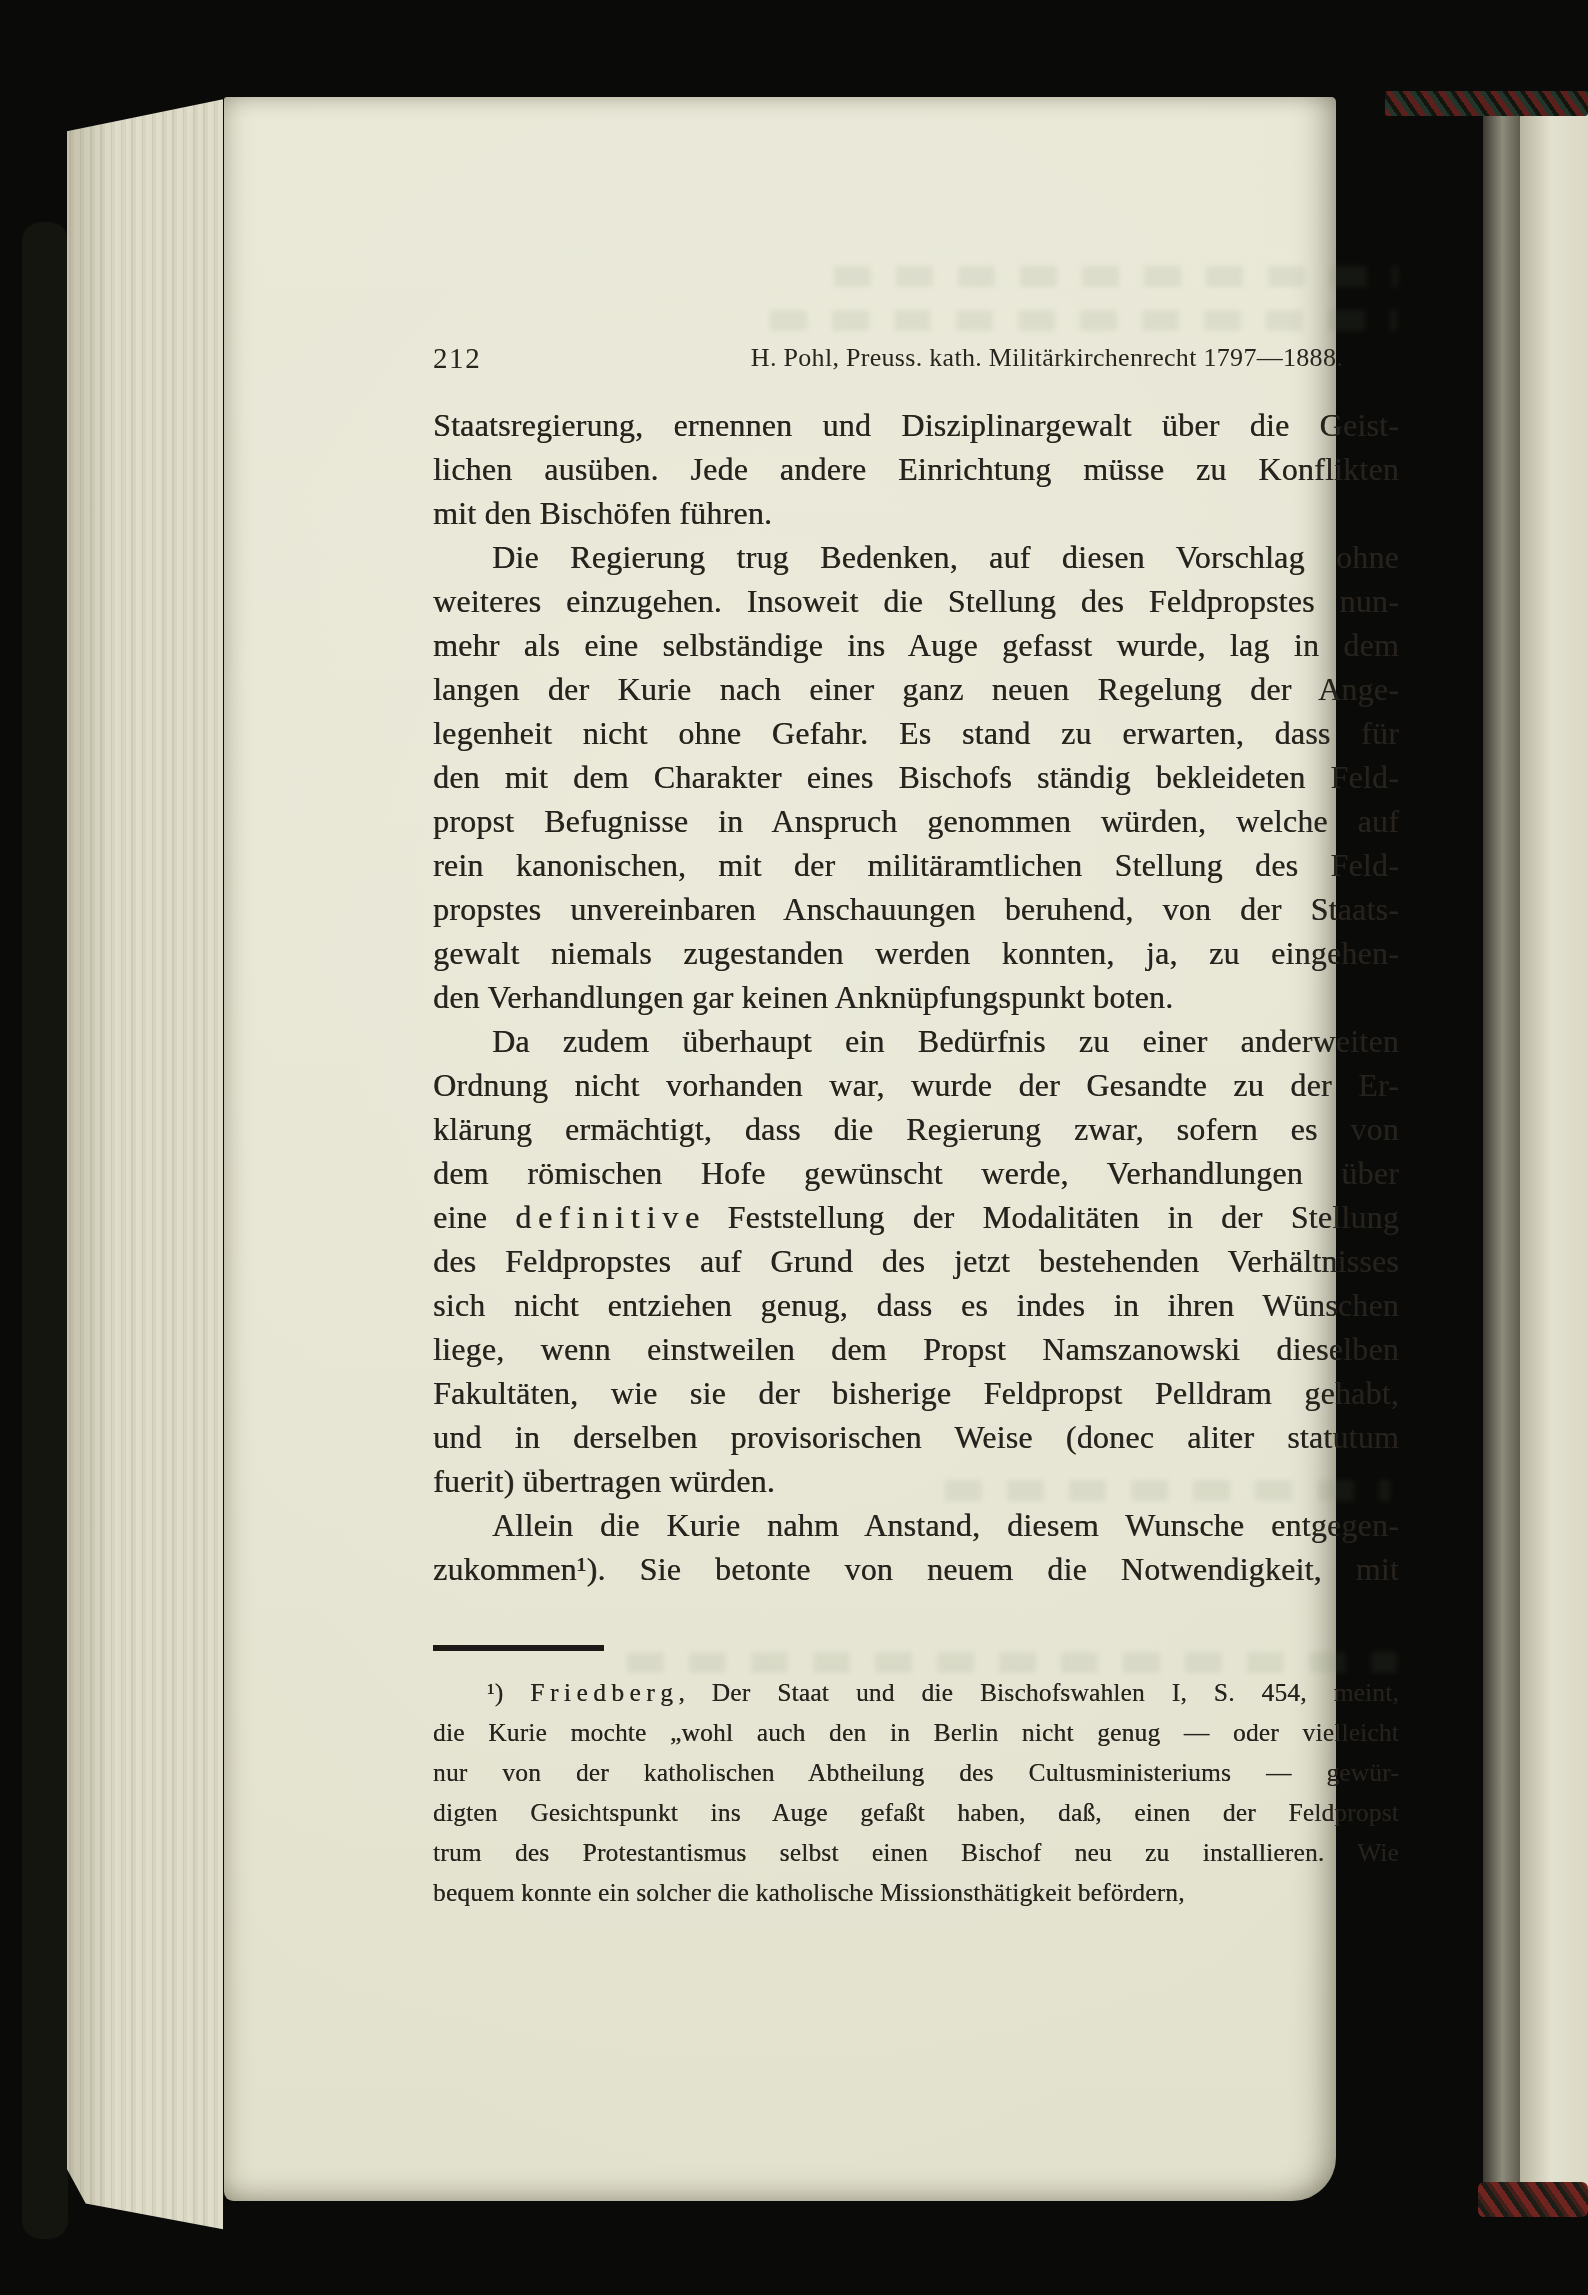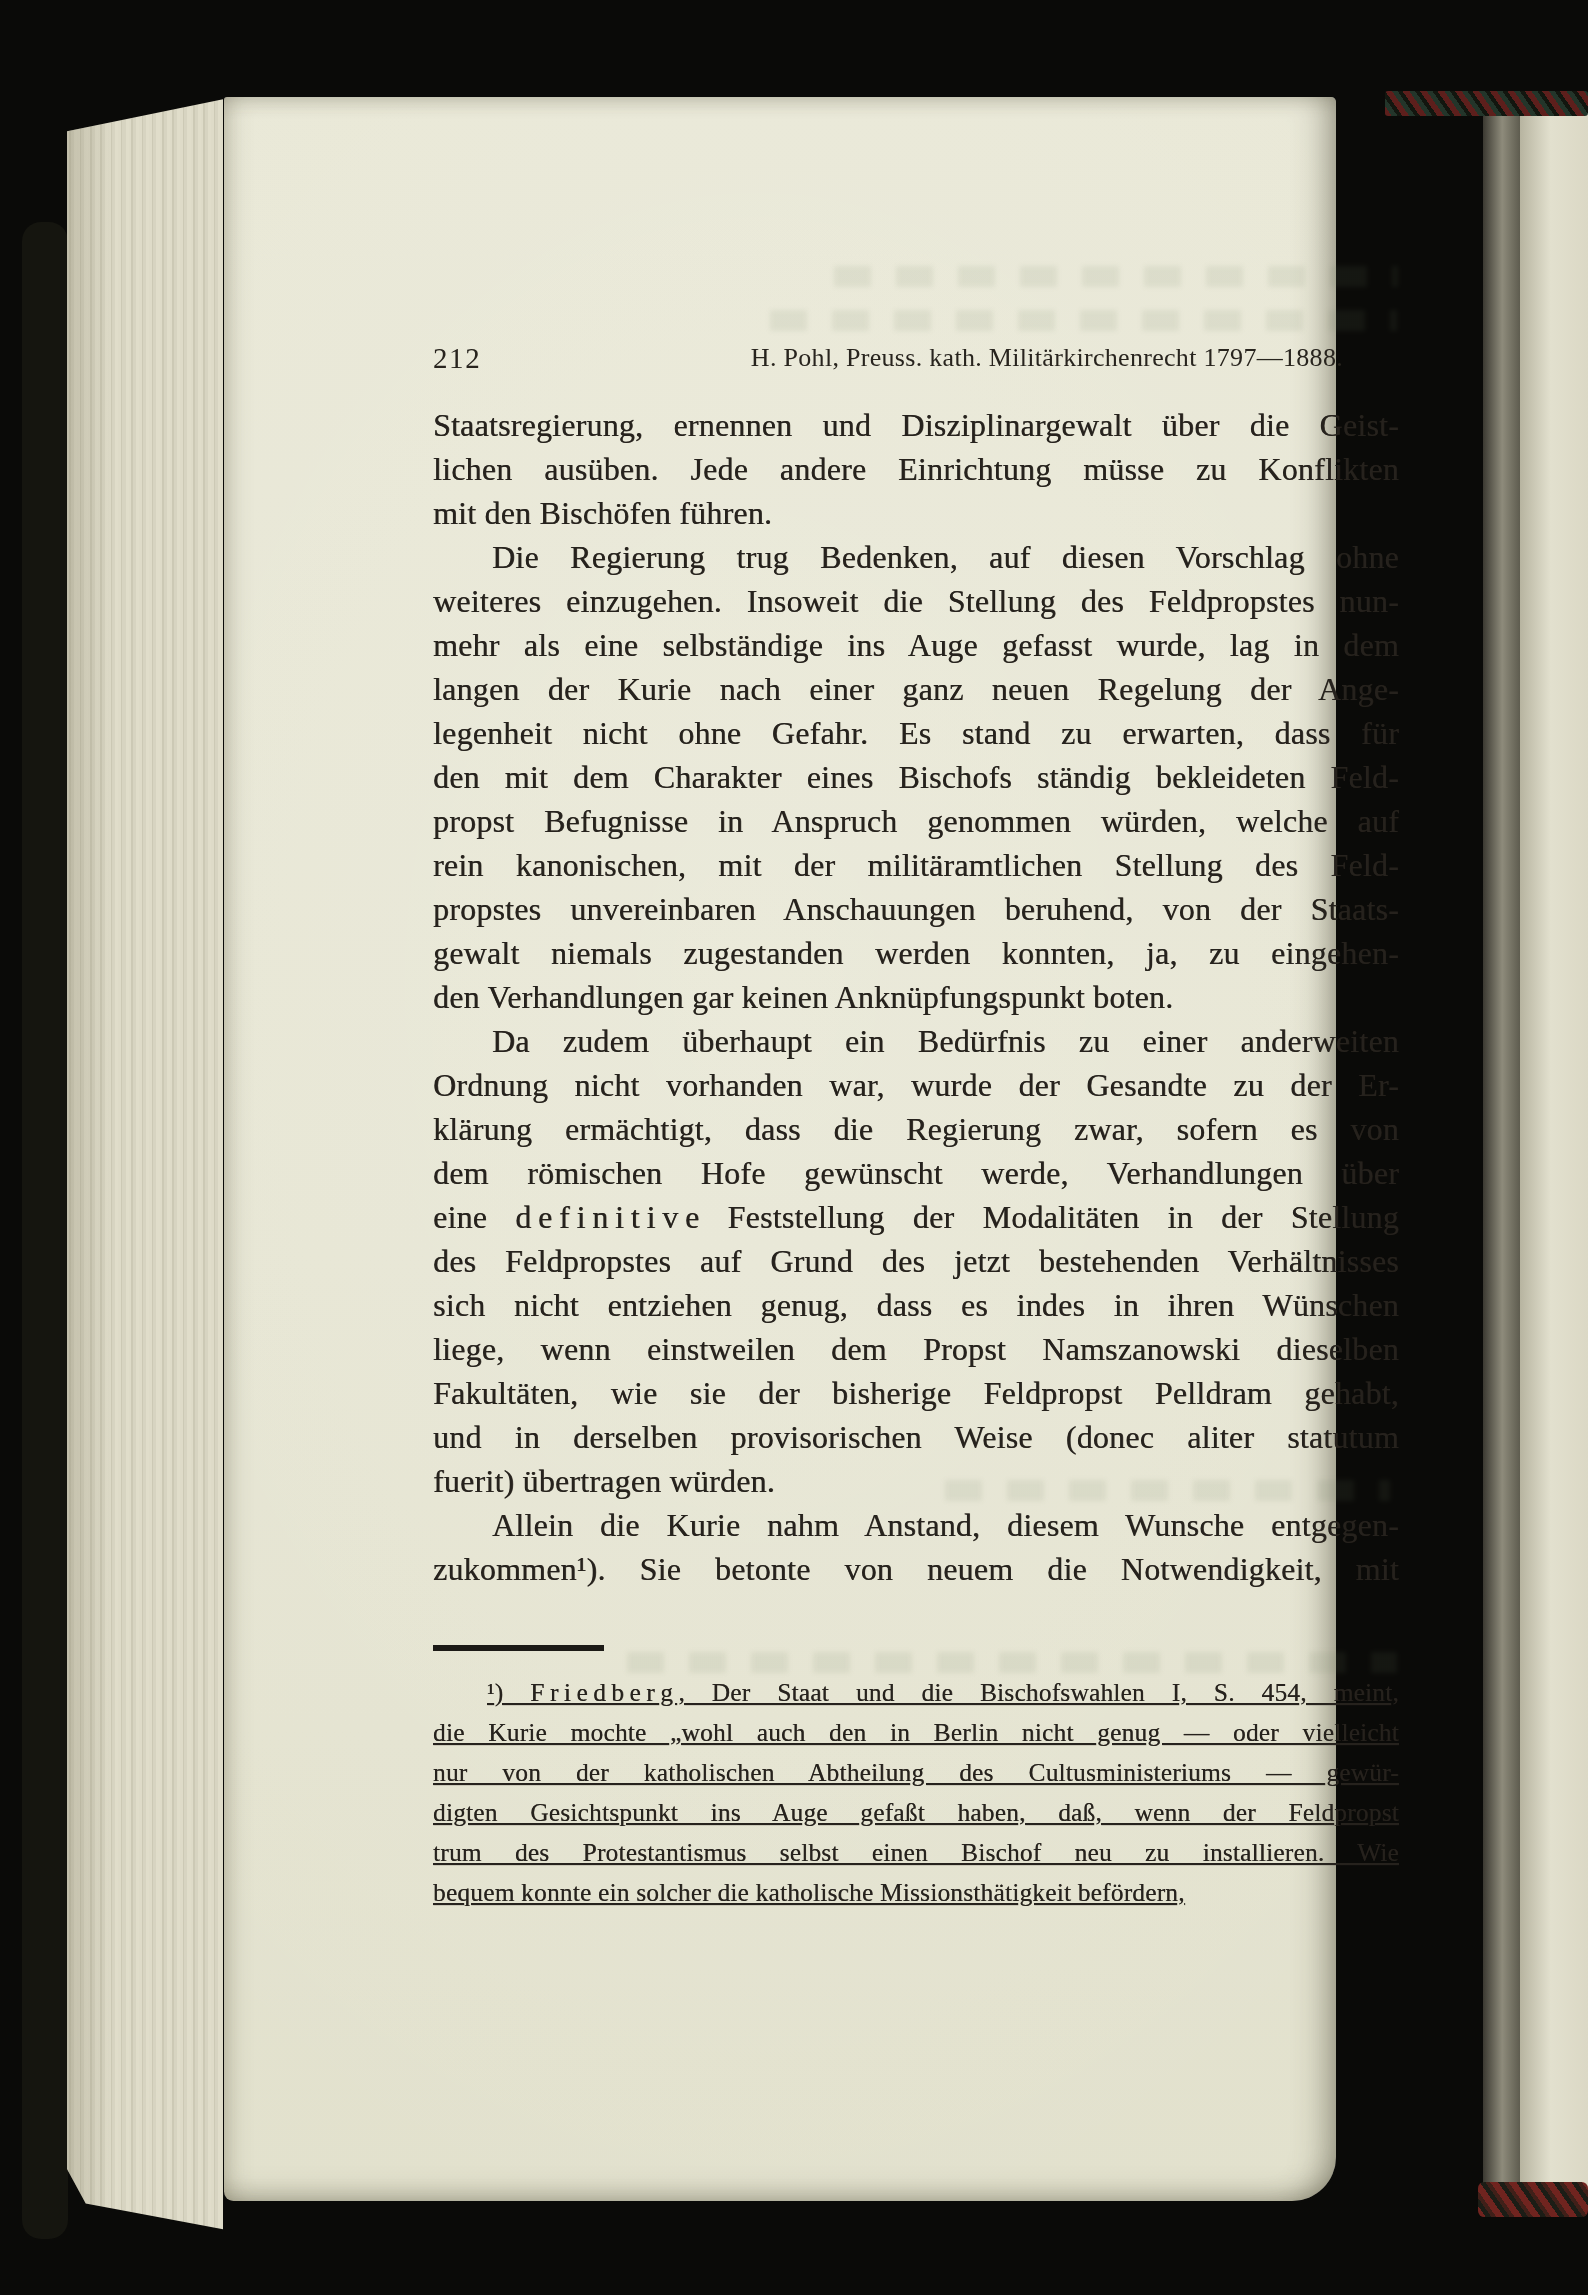--- a/index.html
+++ b/index.html
@@ -76,21 +76,21 @@
   .in{text-indent:59px;}
   .footnote-rule{
     position:absolute;left:209px;top:1548px;width:171px;height:6.4px;
     background:#1c1a16;
   }
   .footnote-block{
     position:absolute;left:209px;top:1575px;width:966px;
   }
   .fn{
     height:40px;line-height:40px;font-size:25.4px;letter-spacing:0.2px;
-    overflow:hidden;text-shadow:0.3px 0.2px 0 rgba(38,32,26,.7);text-decoration:underline;
+    overflow:hidden;text-shadow:0.3px 0.2px 0 rgba(38,32,26,.7);
   }
   .fn.in{text-indent:54px;}
   
   .ghost{
     position:absolute;filter:blur(2.4px);opacity:.55;pointer-events:none;
     background:repeating-linear-gradient(90deg, rgba(112,128,98,.20) 0 37px, rgba(0,0,0,0) 37px 62px);
   }
   .ghost.g1{left:610px;top:169px;width:564px;height:20.6px;}
   .ghost.g1b{left:546px;top:213px;width:627px;height:20.6px;}
   .ghost.g2{left:721px;top:1383px;width:445px;height:20.6px;}
@@ -146,18 +146,18 @@
     <div class="ln jl in">Allein die Kurie nahm Anstand, diesem Wunsche entgegen-</div>
     <div class="ln jl">zukommen¹). Sie betonte von neuem die Notwendigkeit, mit</div>
   </div>
 
   <div class="footnote-rule"></div>
 
   <div class="footnote-block">
     <div class="fn jl in">¹) F r i e d b e r g , Der Staat und die Bischofswahlen I, S. 454, meint,</div>
     <div class="fn jl">die Kurie mochte „wohl auch den in Berlin nicht genug — oder vielleicht</div>
     <div class="fn jl">nur von der katholischen Abtheilung des Cultusministeriums — gewür-</div>
-    <div class="fn jl">digten Gesichtspunkt ins Auge gefaßt haben, daß, wenn der Feldpropst</div>
+    <div class="fn jl">digten Gesichtspunkt ins Auge gefaßt haben, daß, einen der Feldpropst</div>
     <div class="fn jl">trum des Protestantismus selbst einen Bischof neu zu installieren. Wie</div>
     <div class="fn pe">bequem konnte ein solcher die katholische Missionsthätigkeit befördern,</div>
   </div>
 </div>
 
 
 </body></html>

